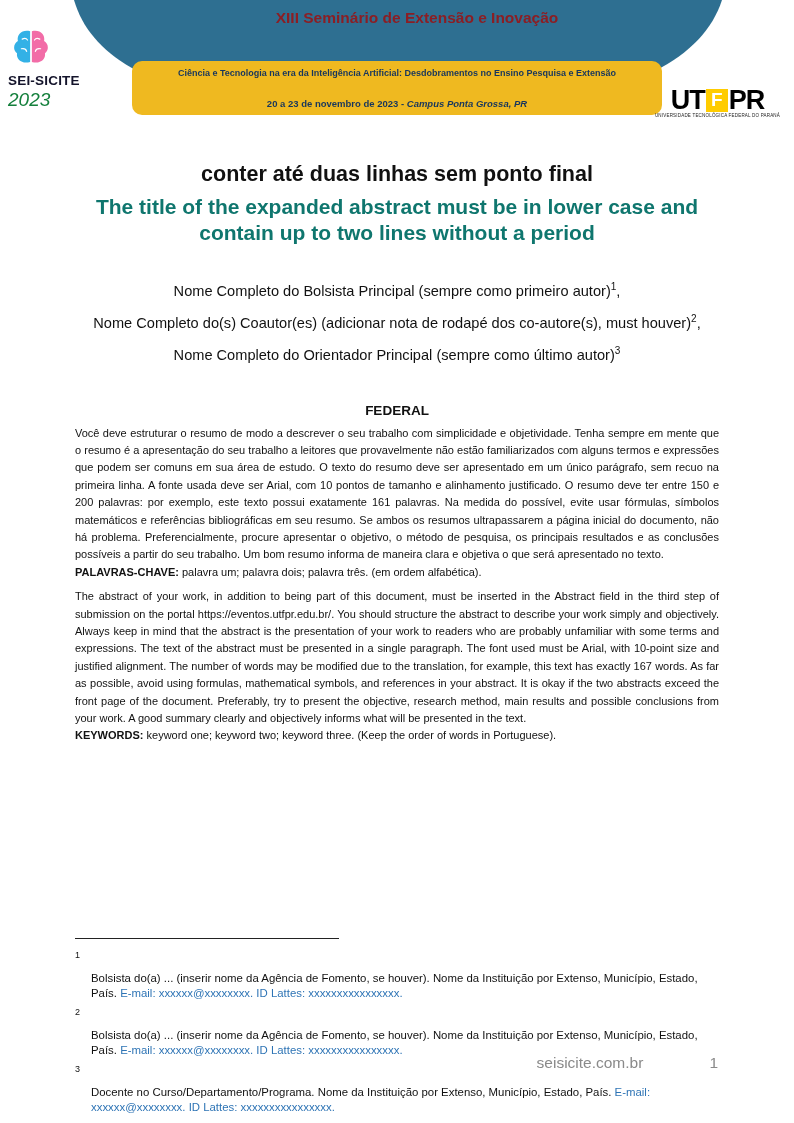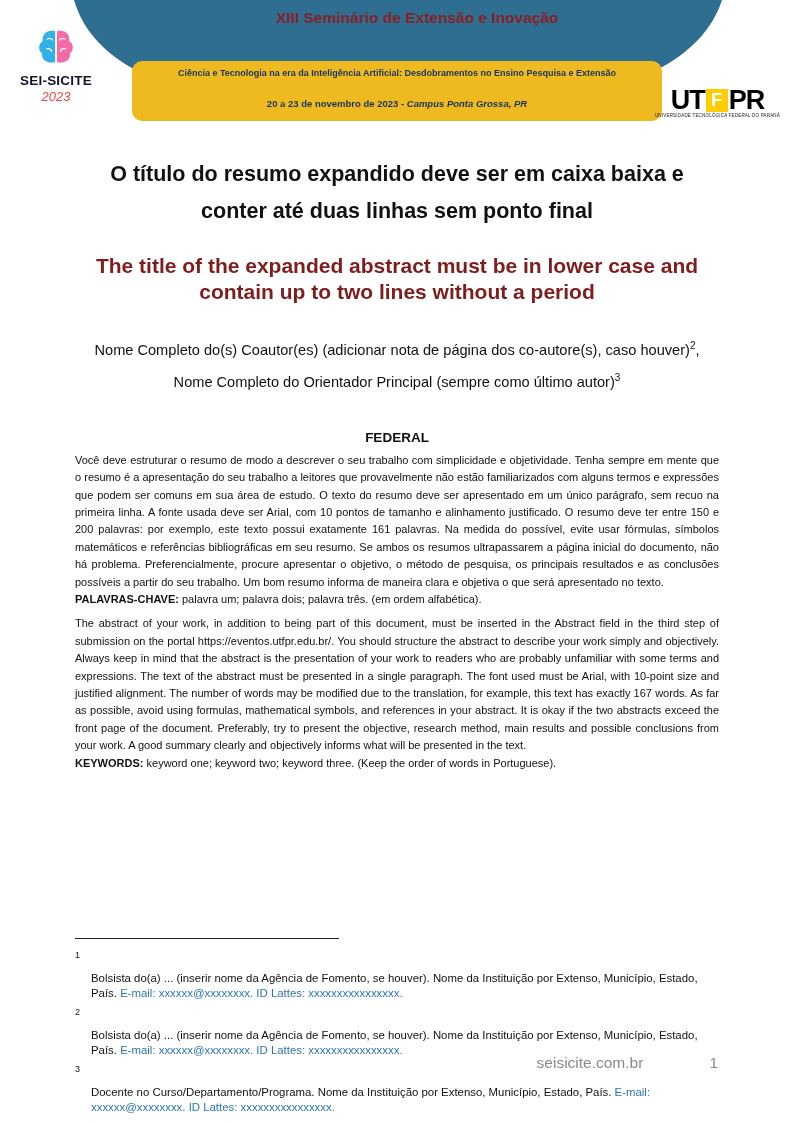--- a/index.html
+++ b/index.html
@@ -8,44 +8,44 @@
   .page { position:relative; width:794px; height:1123px; margin:0 auto; background:#fff; overflow:hidden; }
 
   
   .header { position:relative; height:134px; }
   .wave { position:absolute; top:0; left:0; width:794px; height:132px; }
   .header-line1 { position:absolute; top:9px; left:0; width:100%; text-align:center;
                   color:#8B1E24; font-weight:bold; font-size:15.5px;margin-left:20px; }
   .header-line2 { position:absolute; top:30px; left:0; width:100%; text-align:center;
                   color:#17365D; font-weight:bold; font-size:15.5px;margin-top:36px; }
   .banner { position:absolute; top:61px; left:50%; transform:translateX(-50%);
-            width:530px; background:#EFB920; border-radius:10px; padding:7px 12px 12px;
+            width:530px; background:#EFB920; border-radius:10px; padding:7px 12px 6px;
             text-align:center; }
   .banner-l1 { font-size:9px; font-weight:bold; color:#17365D; }
   .banner-l2 { font-size:9.5px; font-weight:bold; color:#17365D; margin-top:20px; }
   .banner-l2 .campus { font-style:italic; }
 
-  .logo { position:absolute; left:8px; top:26px; width:96px; text-align:center; }
+  .logo { position:absolute; left:8px; top:26px; width:96px; text-align:left; }
   .brain { width:46px; height:42px; display:inline-block; }
   .logo-title { font-size:13.5px; font-weight:bold; color:#14142b; letter-spacing:0.2px; margin-top:1px; }
-  .logo-year { font-size:13px; font-style:italic; color:#ef4444; margin-top:1px; }
+  .logo-year { font-size:19px; font-style:italic; color:#15803d; margin-top:1px; }
 
   .utfpr { position:absolute; right:14px; top:88px; text-align:center; }
   .utfpr-row { display:flex; align-items:center; justify-content:center; }
   .utfpr-txt { font-size:27px; font-weight:bold; color:#000; letter-spacing:-1px; line-height:24px; }
   .utfpr-f { width:22px; height:23px; background:#FFCC00; color:#ffffff; font-weight:bold;
              font-size:19px; display:flex; align-items:center; justify-content:center; margin:0 1px; }
   .utfpr-caption { font-size:4.5px; color:#222; margin-top:1px; letter-spacing:0.2px; white-space:nowrap; }
 
   
   .content { padding:0 75px; }
   .title-pt { margin-top:22px; text-align:center; font-weight:bold; font-size:21.5px;
               line-height:37px; color:#111; }
-  .title-en { margin-top:23px; text-align:center; font-weight:bold; font-size:21px;
-              line-height:26px; color:#7f1d1d; }
+  .title-en { margin-top:1px; text-align:center; font-weight:bold; font-size:21px;
+              line-height:26px; color:#0f766e; }
   .authors { margin-top:27px; text-align:center; font-size:14.6px; line-height:27px; color:#111; }
   .authors sup { font-size:10px; }
   .section-heading { margin-top:37px; text-align:center; font-weight:bold; font-size:13.5px; }
   .section-heading.first { margin-top:34px; }
   .body-text { margin-top:7px; text-align:justify; font-size:11px; line-height:17.4px; }
   .kw-label { font-weight:bold; }
 
   
   .footnotes { position:absolute; left:75px; right:70px; top:938px;
                font-size:11.4px; line-height:14.6px; color:#111; }
@@ -94,31 +94,31 @@
         <span class="utfpr-f">F</span>
         <span class="utfpr-txt">PR</span>
       </div>
       <div class="utfpr-caption">UNIVERSIDADE TECNOLÓGICA FEDERAL DO PARANÁ</div>
     </div>
   </header>
 
   <main class="content">
 
     <div class="title-pt">
-      <div>O título do resumo expandido deve ser em caixa baixa e</div>
       <div>conter até duas linhas sem ponto final</div>
     </div>
 
     <div class="title-en">
       <div>The title of the expanded abstract must be in lower case and</div>
       <div>contain up to two lines without a period</div>
     </div>
 
     <div class="authors">
-      <div><span>Nome Completo do(s) Coautor(es) (adicionar nota de página dos co-autore(s), caso houver)</span><sup>2</sup><span>,</span></div>
+      <div><span>Nome Completo do Bolsista Principal (sempre como primeiro autor)</span><sup>1</sup><span>,</span></div>
+      <div><span>Nome Completo do(s) Coautor(es) (adicionar nota de rodapé dos co-autore(s), must houver)</span><sup>2</sup><span>,</span></div>
       <div><span>Nome Completo do Orientador Principal (sempre como último autor)</span><sup>3</sup><span></span></div>
     </div>
 
     <div class="section-heading first">FEDERAL</div>
     <div class="body-text">
       <span>Você deve estruturar o resumo de modo a descrever o seu trabalho com simplicidade e objetividade. Tenha sempre em mente que o resumo é a apresentação do seu trabalho a leitores que provavelmente não estão familiarizados com alguns termos e expressões que podem ser comuns em sua área de estudo. O texto do resumo deve ser apresentado em um único parágrafo, sem recuo na primeira linha. A fonte usada deve ser Arial, com 10 pontos de tamanho e alinhamento justificado. O resumo deve ter entre 150 e 200 palavras: por exemplo, este texto possui exatamente 161 palavras. Na medida do possível, evite usar fórmulas, símbolos matemáticos e referências bibliográficas em seu resumo. Se ambos os resumos ultrapassarem a página inicial do documento, não há problema. Preferencialmente, procure apresentar o objetivo, o método de pesquisa, os principais resultados e as conclusões possíveis a partir do seu trabalho. Um bom resumo informa de maneira clara e objetiva o que será apresentado no texto.</span><br>
       <span class="kw-label">PALAVRAS-CHAVE:</span><span> palavra um; palavra dois; palavra três. (em ordem alfabética).</span>
     </div>
 
     <div class="body-text">

